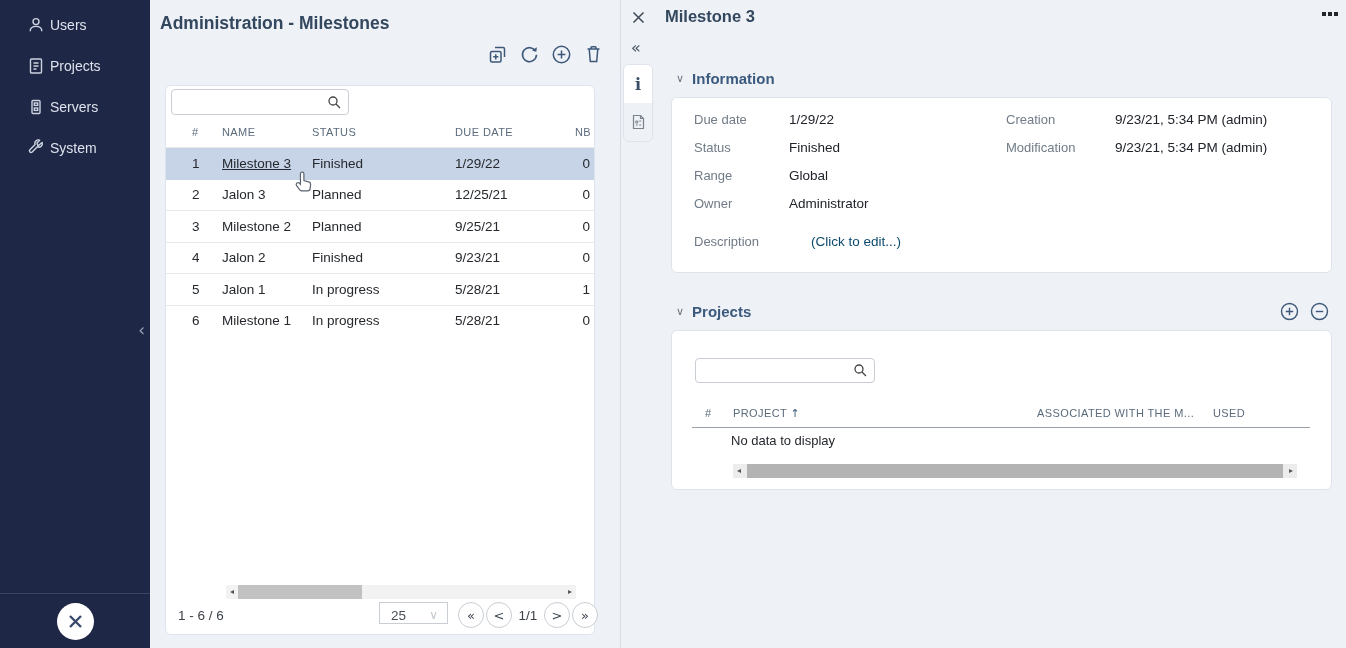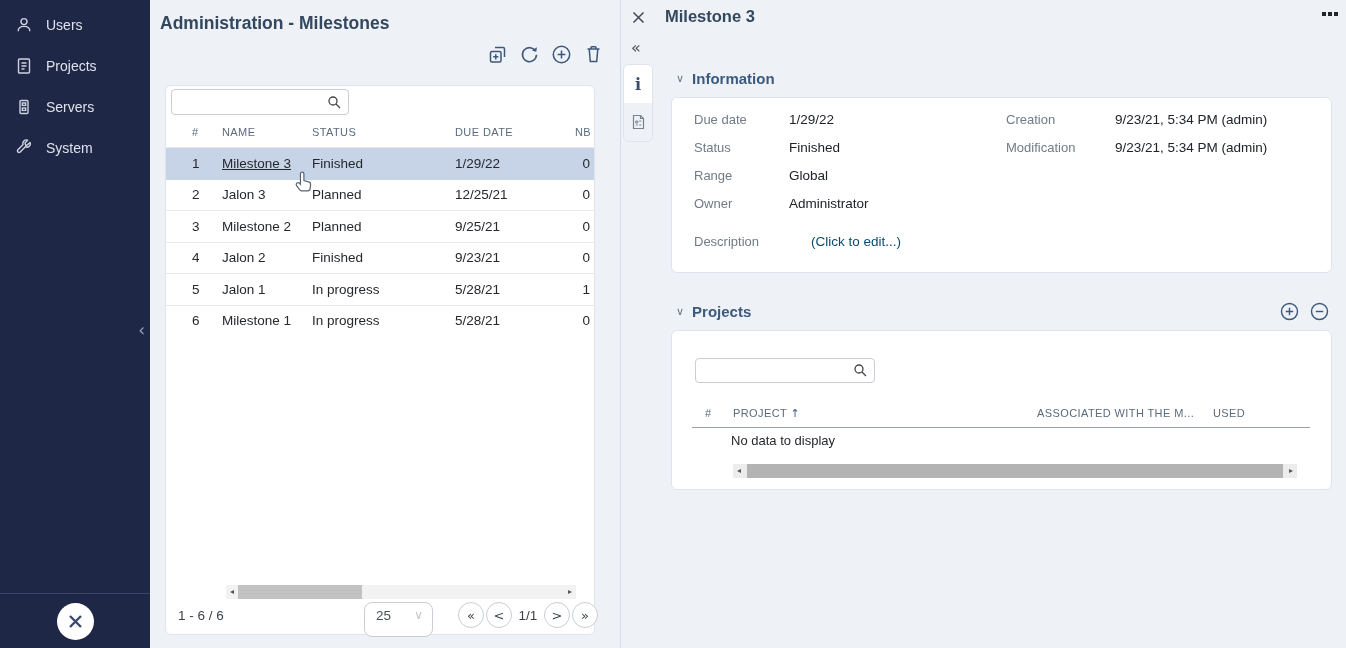--- a/index.html
+++ b/index.html
@@ -11,22 +11,22 @@
     color:#25282c;
   }
   
   .sidebar {
     position:absolute; left:0; top:0; bottom:0; width:150px;
     background:#1f2746; z-index:5;
   }
   .logo { padding:4px 6px 0 6px; height:54px; }
   .nav { margin-top:4px; }
   .nav-item {
-    height:41px; display:flex; align-items:center; gap:13px;
-    padding-left:15px; color:#dde2ec; font-size:14px; cursor:pointer;
+    height:41px; display:flex; align-items:center; gap:5px;
+    padding-left:27px; color:#dde2ec; font-size:14px; cursor:pointer;
   }
   .nav-item.active { background:#4d5b78; color:#ffffff; }
   .nav-item .ic { width:18px; height:18px; flex:0 0 18px; display:flex; align-items:center; justify-content:center; }
   .nav-item svg { stroke:#ccd3e0; }
   .nav-item.active svg { stroke:#ffffff; }
   .sb-collapse {
     position:absolute; right:5px; top:322px; color:#9aa3b5;
     font-size:17px; line-height:1; cursor:pointer; font-family:"DejaVu Sans", sans-serif;
   }
   .sb-bottom {
@@ -79,22 +79,22 @@
     position:absolute; top:0; width:12px; height:14px; border:none; background:transparent;
     font-size:8px; color:#555; line-height:14px; text-align:center; padding:0; cursor:pointer;
     font-family:"DejaVu Sans", sans-serif;
   }
   .hs-arrow.left { left:0; } .hs-arrow.right { right:0; }
   .hs-thumb { position:absolute; top:0; height:14px; background:#c2c2c2; cursor:grab; }
   .list-scroll .hs-thumb { left:12px; width:124px; }
   
   .range-label { position:absolute; left:12px; top:522px; font-size:13.5px; color:#3c4148; }
   .page-size {
-    position:absolute; left:198px; top:516px; width:69px; height:35px;
-    border:1px solid #c9cdd4; border-radius:8px; background:#fff; cursor:pointer;
+    position:absolute; left:213px; top:516px; width:69px; height:22px;
+    border:1px solid #c9cdd4; border-radius:0; background:#fff; cursor:pointer;
     font-size:13.5px; color:#4a4f56;
   }
   .page-size .val { position:absolute; left:11px; top:5px; }
   .page-size .chev { position:absolute; right:9px; top:5px; color:#c3c6cb; font-size:12px; }
   .pager { position:absolute; left:292px; top:516px; display:flex; gap:2px; align-items:center; }
   .pg-btn {
     width:26px; height:26px; border-radius:50%; border:1px solid #c9ced4; background:#fff;
     color:#3a4450; font-size:13px; line-height:1; cursor:pointer; padding:0;
     font-family:"DejaVu Sans", sans-serif;
   }

